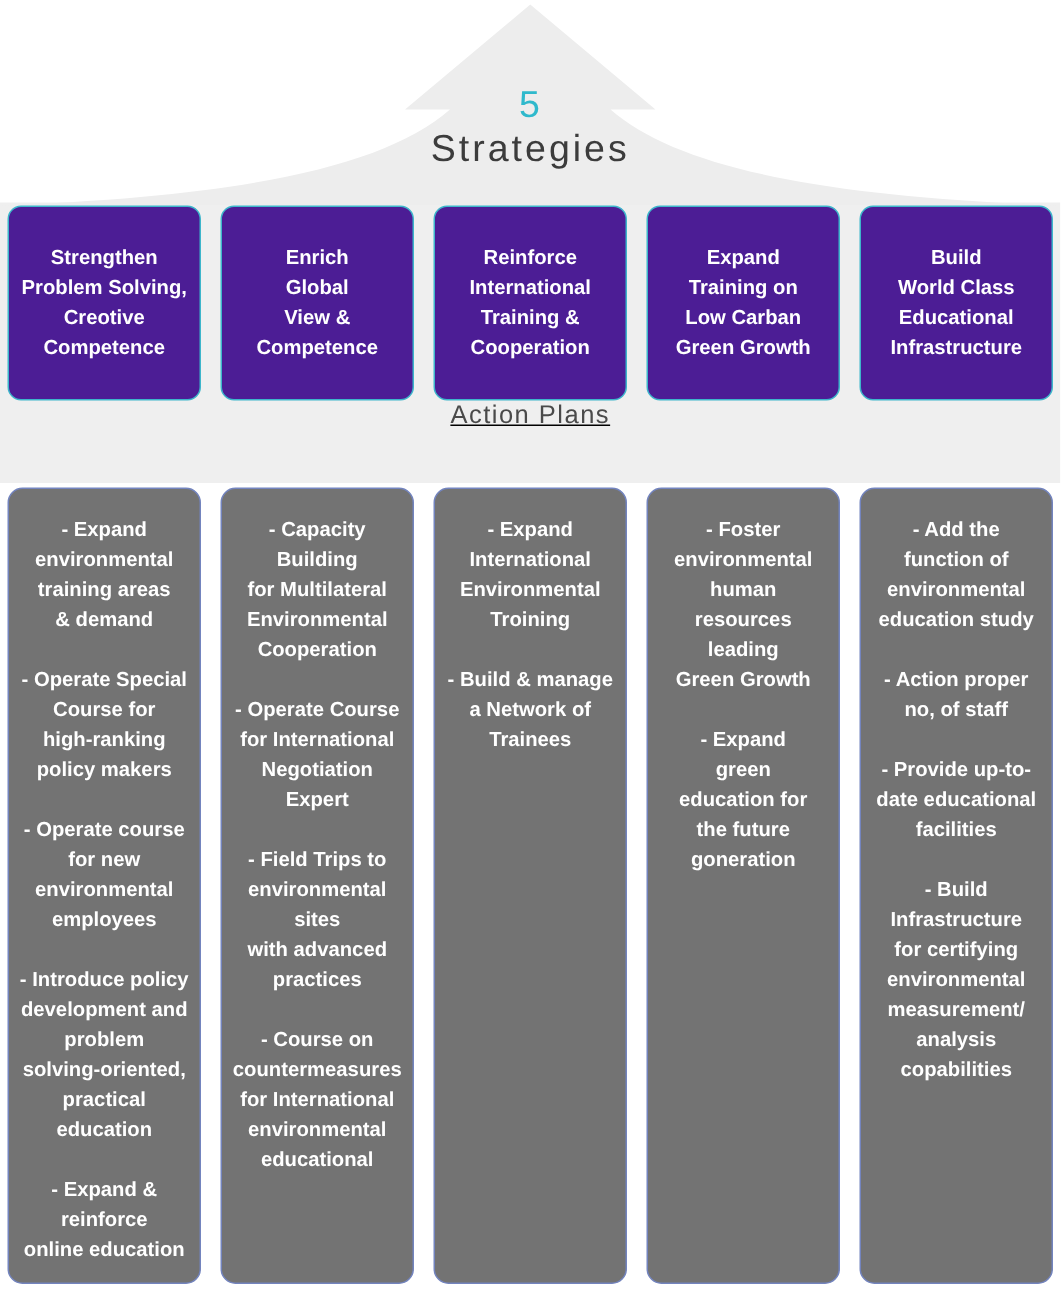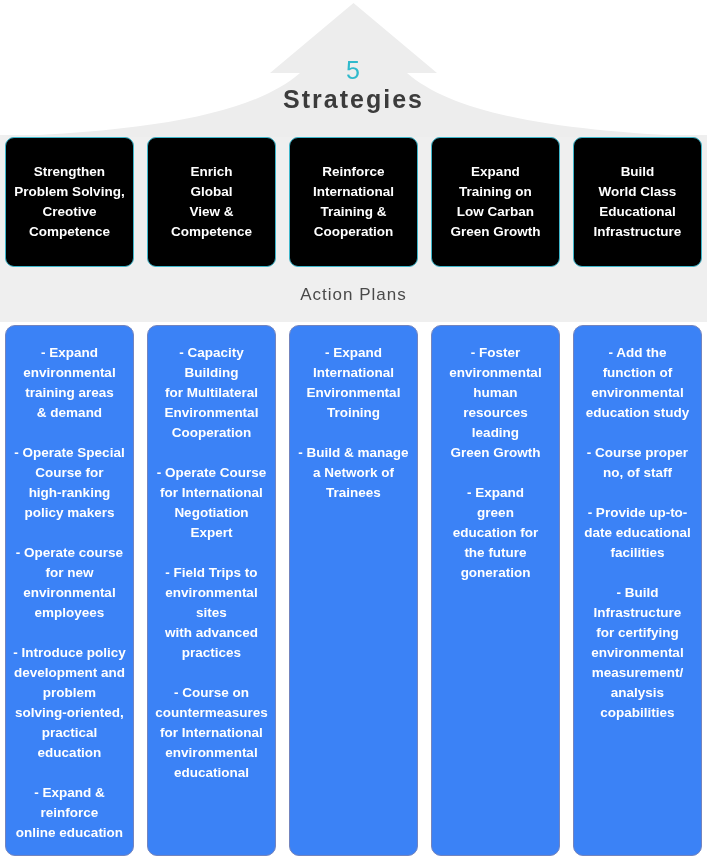--- a/index.html
+++ b/index.html
@@ -12,46 +12,46 @@
   
   .arrow-area{position:absolute;left:0;top:0;width:707px;height:137px;}
   .arrow-area svg{display:block;}
   .arrow-text{
     position:absolute;left:0;top:56px;width:707px;text-align:center;
   }
   .arrow-number{
     font-size:25px;line-height:28px;font-weight:300;color:#2fb9cc;letter-spacing:1px;
   }
   .arrow-title{
-    font-size:25px;line-height:30px;font-weight:700;color:#3c3c3c;letter-spacing:2px;
+    font-size:25px;line-height:30px;font-weight:400;color:#3c3c3c;letter-spacing:2px;
   }
   
   .row{
     position:absolute;left:5px;width:697px;
     display:grid;grid-template-columns:repeat(5,1fr);column-gap:13px;
   }
   .teal-row{top:137px;height:130px;}
   .purple-row{top:325px;height:531px;}
   .tealbox{
-    background:#000000;border:1px solid #3db6cb;border-radius:9px;
+    background:#4c1d95;border:1px solid #3db6cb;border-radius:9px;
     display:flex;align-items:center;justify-content:center;
     color:#ffffff;text-align:center;
   }
   .tealbox .title{
     font-size:13.5px;line-height:20px;font-weight:700;white-space:pre-line;
   }
   .action-plans{
     position:absolute;left:0;top:267px;width:707px;height:55px;
-    display:flex;align-items:center;justify-content:center;
+    display:flex;justify-content:center;text-decoration:underline;
   }
   .action-plans-label{
     font-size:17px;color:#4a4a4a;font-weight:400;letter-spacing:1px;
   }
   .purplebox{
-    background:#3b82f6;border:1.5px solid #7384be;border-radius:10px;
+    background:#737373;border:1.5px solid #7384be;border-radius:10px;
     color:#ffffff;text-align:center;padding:17px 4px 10px 4px;
     box-sizing:border-box;overflow:hidden;
   }
   .plan{
     font-size:13.5px;line-height:20px;font-weight:600;white-space:pre-line;
     margin-bottom:20px;
   }
   .plan:last-child{margin-bottom:0;}
 </style>
 </head>
@@ -180,21 +180,21 @@
 green
 education for
 the future
 goneration</div>
     </div>
     <div class="purplebox">
       <div class="plan">- Add the
 function of
 environmental
 education study</div>
-      <div class="plan">- Course proper
+      <div class="plan">- Action proper
 no, of staff</div>
       <div class="plan">- Provide up-to-
 date educational
 facilities</div>
       <div class="plan">- Build
 Infrastructure
 for certifying
 environmental
 measurement/
 analysis

